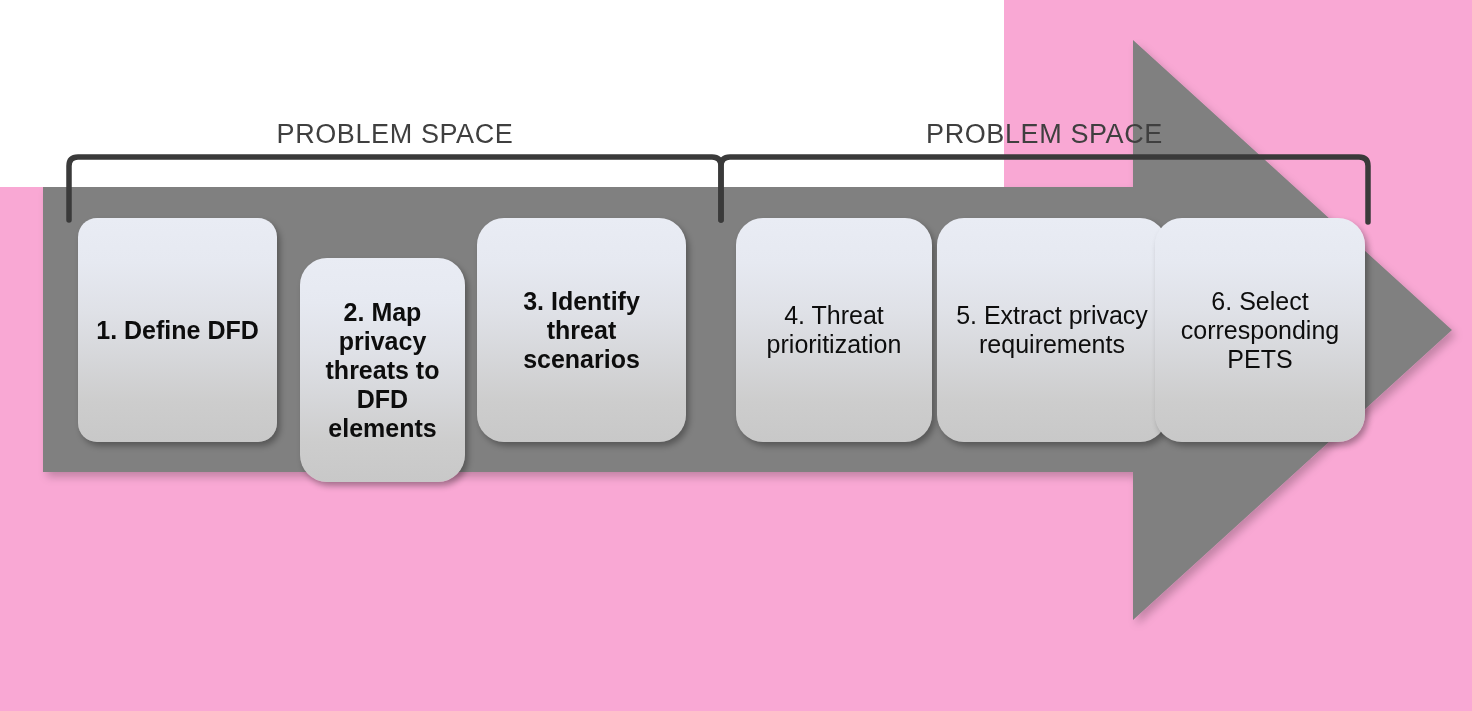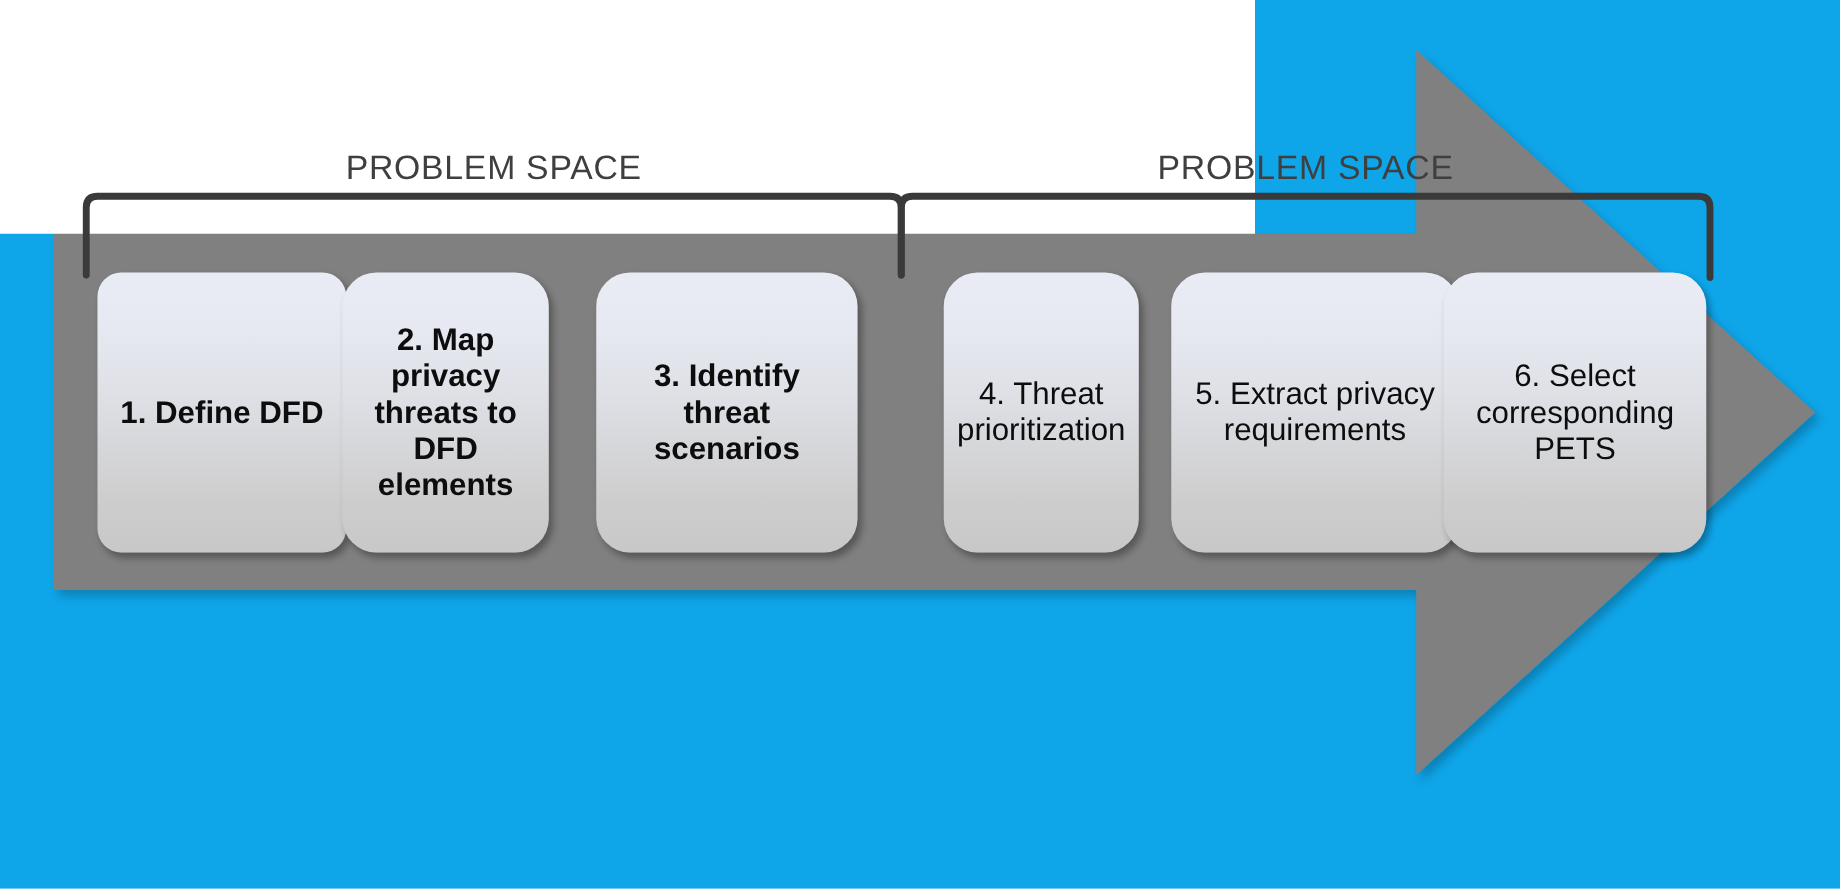--- a/index.html
+++ b/index.html
@@ -9,21 +9,21 @@
     background: #ffffff;
   }
   body {
     font-family: "Liberation Sans", sans-serif;
     -webkit-font-smoothing: antialiased;
   }
   #canvas {
     position: relative;
     width: 1472px;
     height: 711px;
-    background: #0ea5e9;
+    background: #f9a8d4;
     overflow: hidden;
   }
 
   
   .arrow-layer {
     position: absolute;
     left: 0; top: 0;
     width: 1472px;
     height: 711px;
     pointer-events: none;
@@ -113,29 +113,29 @@
   <div class="space-label problem">PROBLEM SPACE</div>
 
   <div class="space-label solution">PROBLEM SPACE</div>
 
   <div class="steps-layer">
 
     <div class="step-box emphasis" style="left:78px;  width:199px;border-radius:19px;">
       <span class="step-label">1. Define DFD</span>
     </div>
 
-    <div class="step-box emphasis" style="left:274px; width:165px;">
+    <div class="step-box emphasis" style="left:300px; width:165px;margin-top:40px;">
       <span class="step-label">2. Map privacy threats to DFD elements</span>
     </div>
 
     <div class="step-box emphasis" style="left:477px; width:209px;">
       <span class="step-label">3. Identify threat scenarios</span>
     </div>
 
-    <div class="step-box plain" style="left:755px; width:156px;">
+    <div class="step-box plain" style="left:736px; width:196px;">
       <span class="step-label">4. Threat prioritization</span>
     </div>
 
     <div class="step-box plain" style="left:937px; width:230px;">
       <span class="step-label">5. Extract privacy requirements</span>
     </div>
 
     <div class="step-box plain" style="left:1155px; width:210px;">
       <span class="step-label">6. Select corresponding PETS</span>
     </div>

